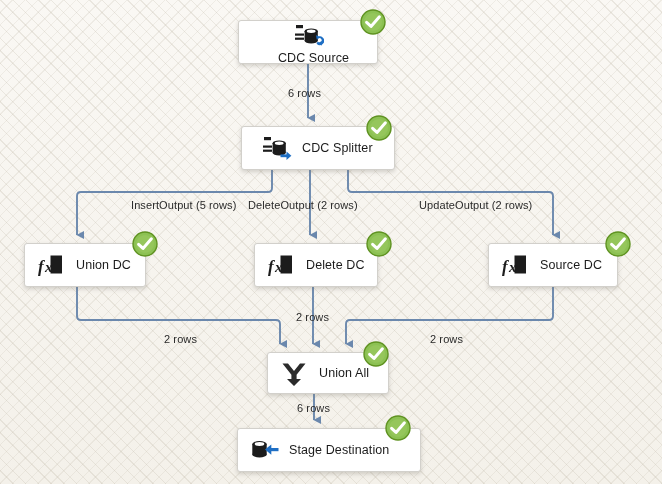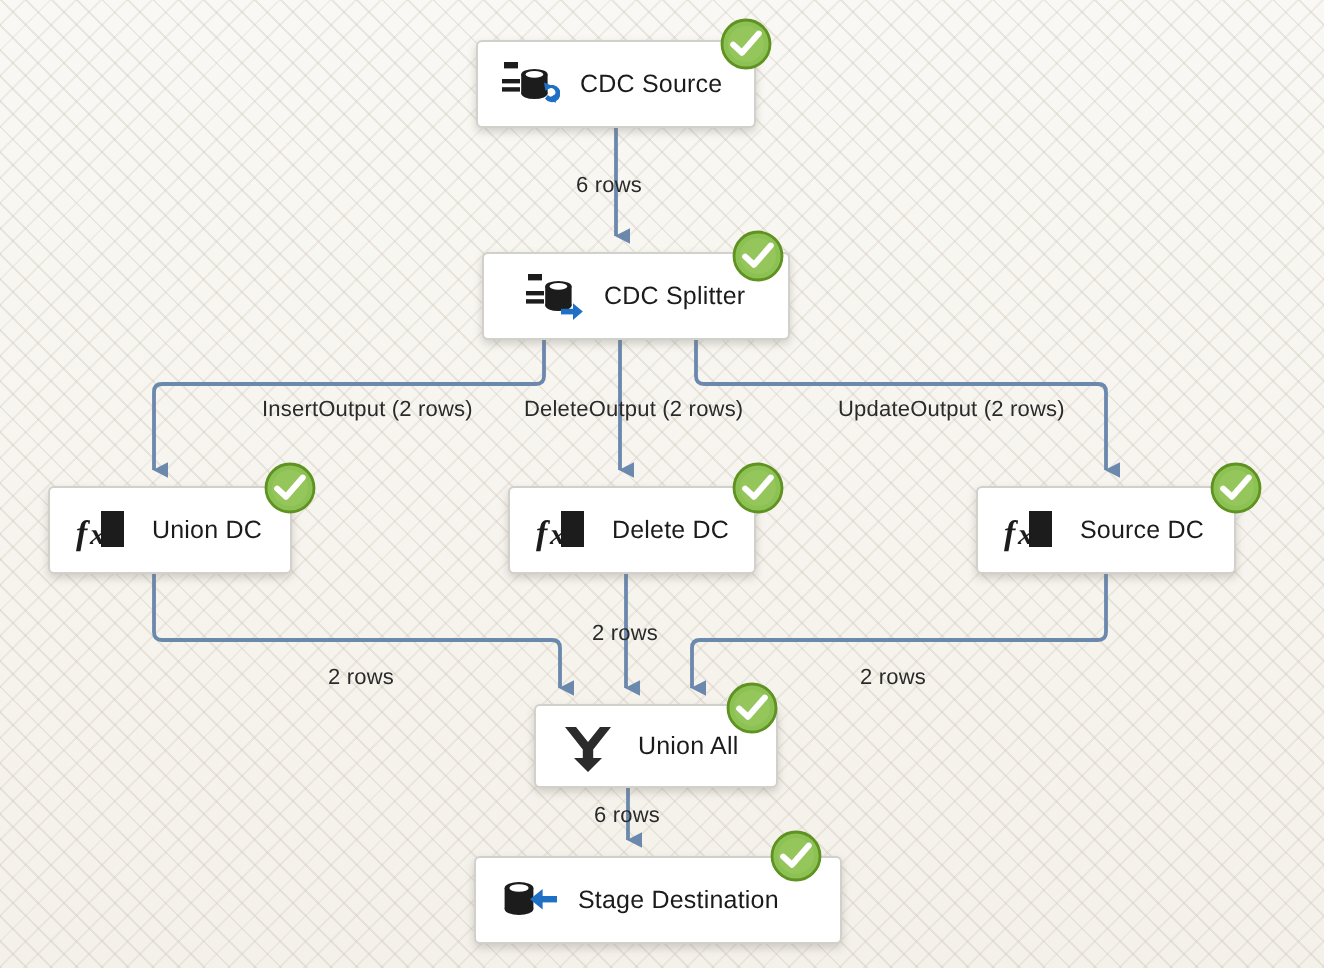--- a/index.html
+++ b/index.html
@@ -96,21 +96,21 @@
       <path d="M77,287 L77,316 Q77,320 81,320 L276,320 Q280,320 280,324 L280,344" marker-end="url(#arrow)"></path>
 
       <path d="M313,287 L313,344" marker-end="url(#arrow)"></path>
 
       <path d="M553,287 L553,316 Q553,320 549,320 L350,320 Q346,320 346,324 L346,344" marker-end="url(#arrow)"></path>
 
       <path d="M314,394 L314,420" marker-end="url(#arrow)"></path>
     </g>
   </svg>
 
-  <div class="node" style="left:238px;top:20px;width:140px;height:44px;">
+  <div class="node" style="left:238px;top:20px;width:140px;height:44px;flex-direction:column;">
     <span class="node-icon">
       <svg viewBox="0 0 30 30" width="30" height="30">
         <rect x="2" y="4" width="7" height="3.2" fill="#1c1c1c"></rect>
         <rect x="1" y="12.5" width="9" height="2.2" fill="#1c1c1c"></rect>
         <rect x="1" y="16.6" width="9" height="2.2" fill="#1c1c1c"></rect>
         <ellipse cx="17.2" cy="10.2" rx="6.6" ry="2.7" fill="#1c1c1c"></ellipse>
         <rect x="10.6" y="10.2" width="13.2" height="9.6" fill="#1c1c1c"></rect>
         <ellipse cx="17.2" cy="19.8" rx="6.6" ry="2.7" fill="#1c1c1c"></ellipse>
         <ellipse cx="17.2" cy="10.2" rx="4.4" ry="1.7" fill="#ffffff"></ellipse>
         <path d="M23.5,16.2 a4.3,4.3 0 1,1 -1.0,6.2 l1.4,-1.9 a2.1,2.1 0 1,0 0.4,-3.0 z" fill="#1f6fc4"></path>
@@ -237,21 +237,21 @@
   </div>
   <span class="badge" style="left:385px;top:415px;">
     <svg viewBox="0 0 26 26" width="26" height="26">
       <circle cx="13" cy="13" r="12" fill="#8cc153" stroke="#5f9221" stroke-width="1.4"></circle>
       <circle cx="13" cy="13" r="9" fill="#9ccb63" opacity="0.55"></circle>
       <path d="M6.6,13.3 L11,17.4 L19.4,7.8" fill="none" stroke="#ffffff" stroke-width="3" stroke-linecap="round" stroke-linejoin="round"></path>
     </svg>
   </span>
 
   <span class="edge-label" style="left:288px;top:87px;">6 rows</span>
-  <span class="edge-label" style="left:131px;top:199px;">InsertOutput (2 rows)</span>
-  <span class="edge-label" style="left:262px;top:199px;">DeleteOutput (2 rows)</span>
+  <span class="edge-label" style="left:131px;top:199px;">InsertOutput (5 rows)</span>
+  <span class="edge-label" style="left:248px;top:199px;">DeleteOutput (2 rows)</span>
   <span class="edge-label" style="left:399px;top:199px;margin-left:20px;">UpdateOutput (2 rows)</span>
   <span class="edge-label" style="left:164px;top:333px;">2 rows</span>
   <span class="edge-label" style="left:296px;top:311px;">2 rows</span>
   <span class="edge-label" style="left:430px;top:333px;">2 rows</span>
   <span class="edge-label" style="left:297px;top:402px;">6 rows</span>
 
 </div>
 
 </body></html>

